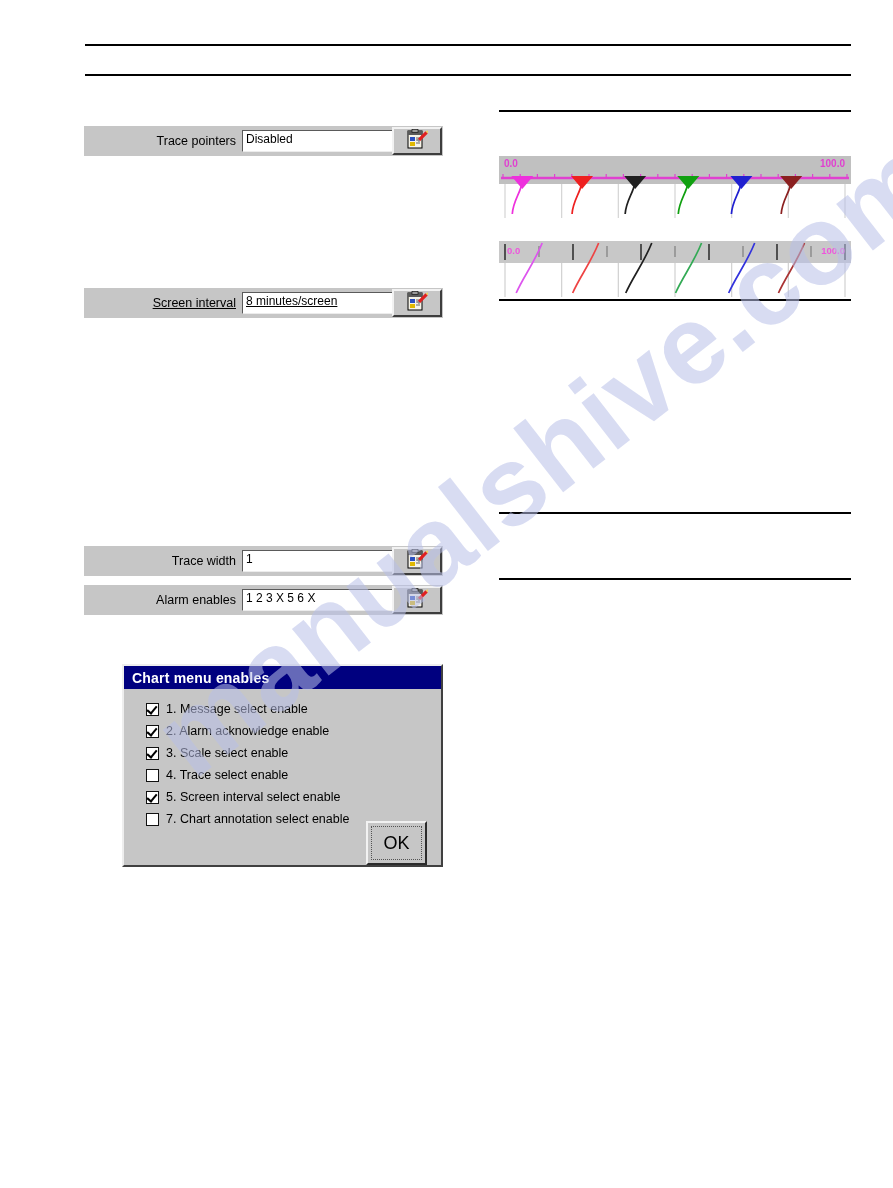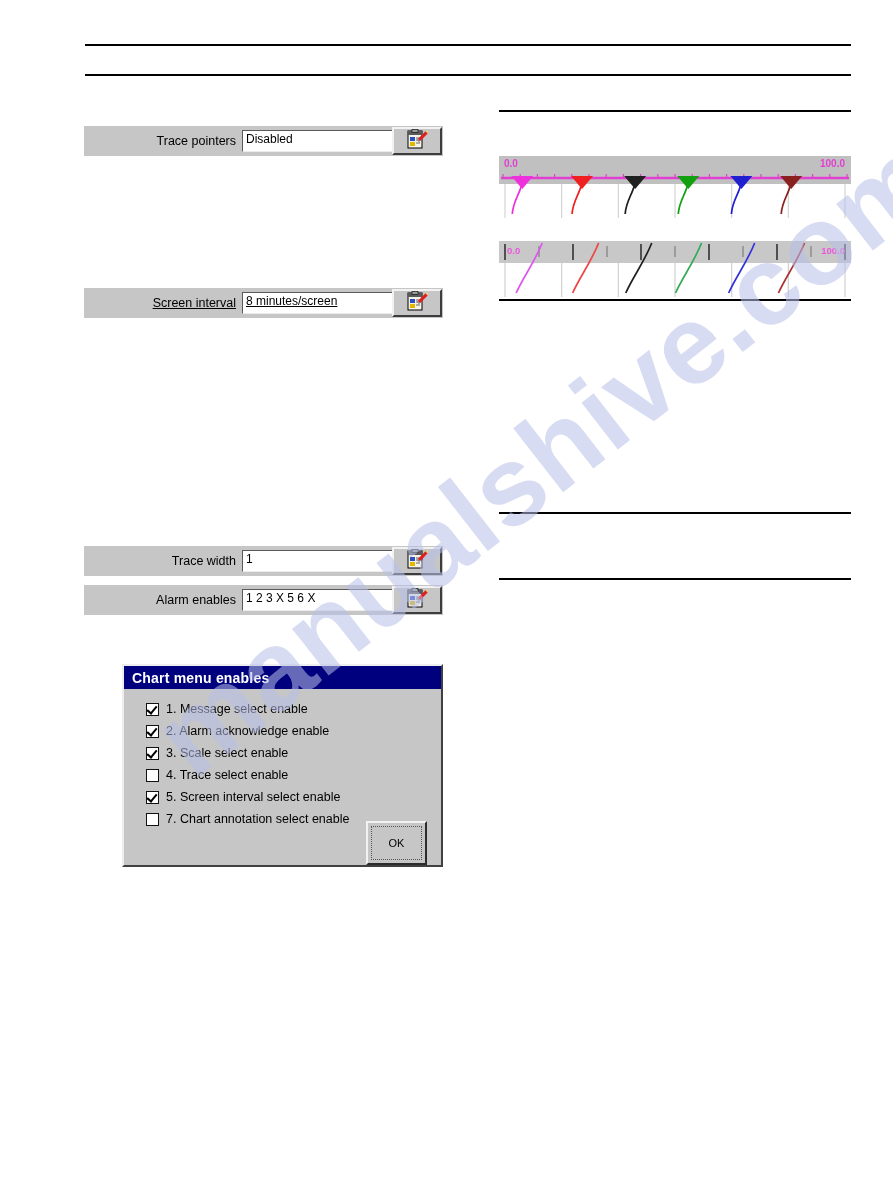--- a/index.html
+++ b/index.html
@@ -222,21 +222,21 @@
   .ok-inner {
     width: 51px;
     height: 34px;
     border: 1px dotted #545454;
     display: flex;
     align-items: center;
     justify-content: center;
     box-sizing: border-box;
   }
   .ok-label {
-    font-size: 11px;
+    font-size: 18px;
     color: #000;
     font-family: "Liberation Sans", sans-serif;
     text-align: right;
   }
 </style>
 </head>
 <body>
 
 <div class="watermark">
   <div class="wm-text wm-a">manualshive.com</div>

